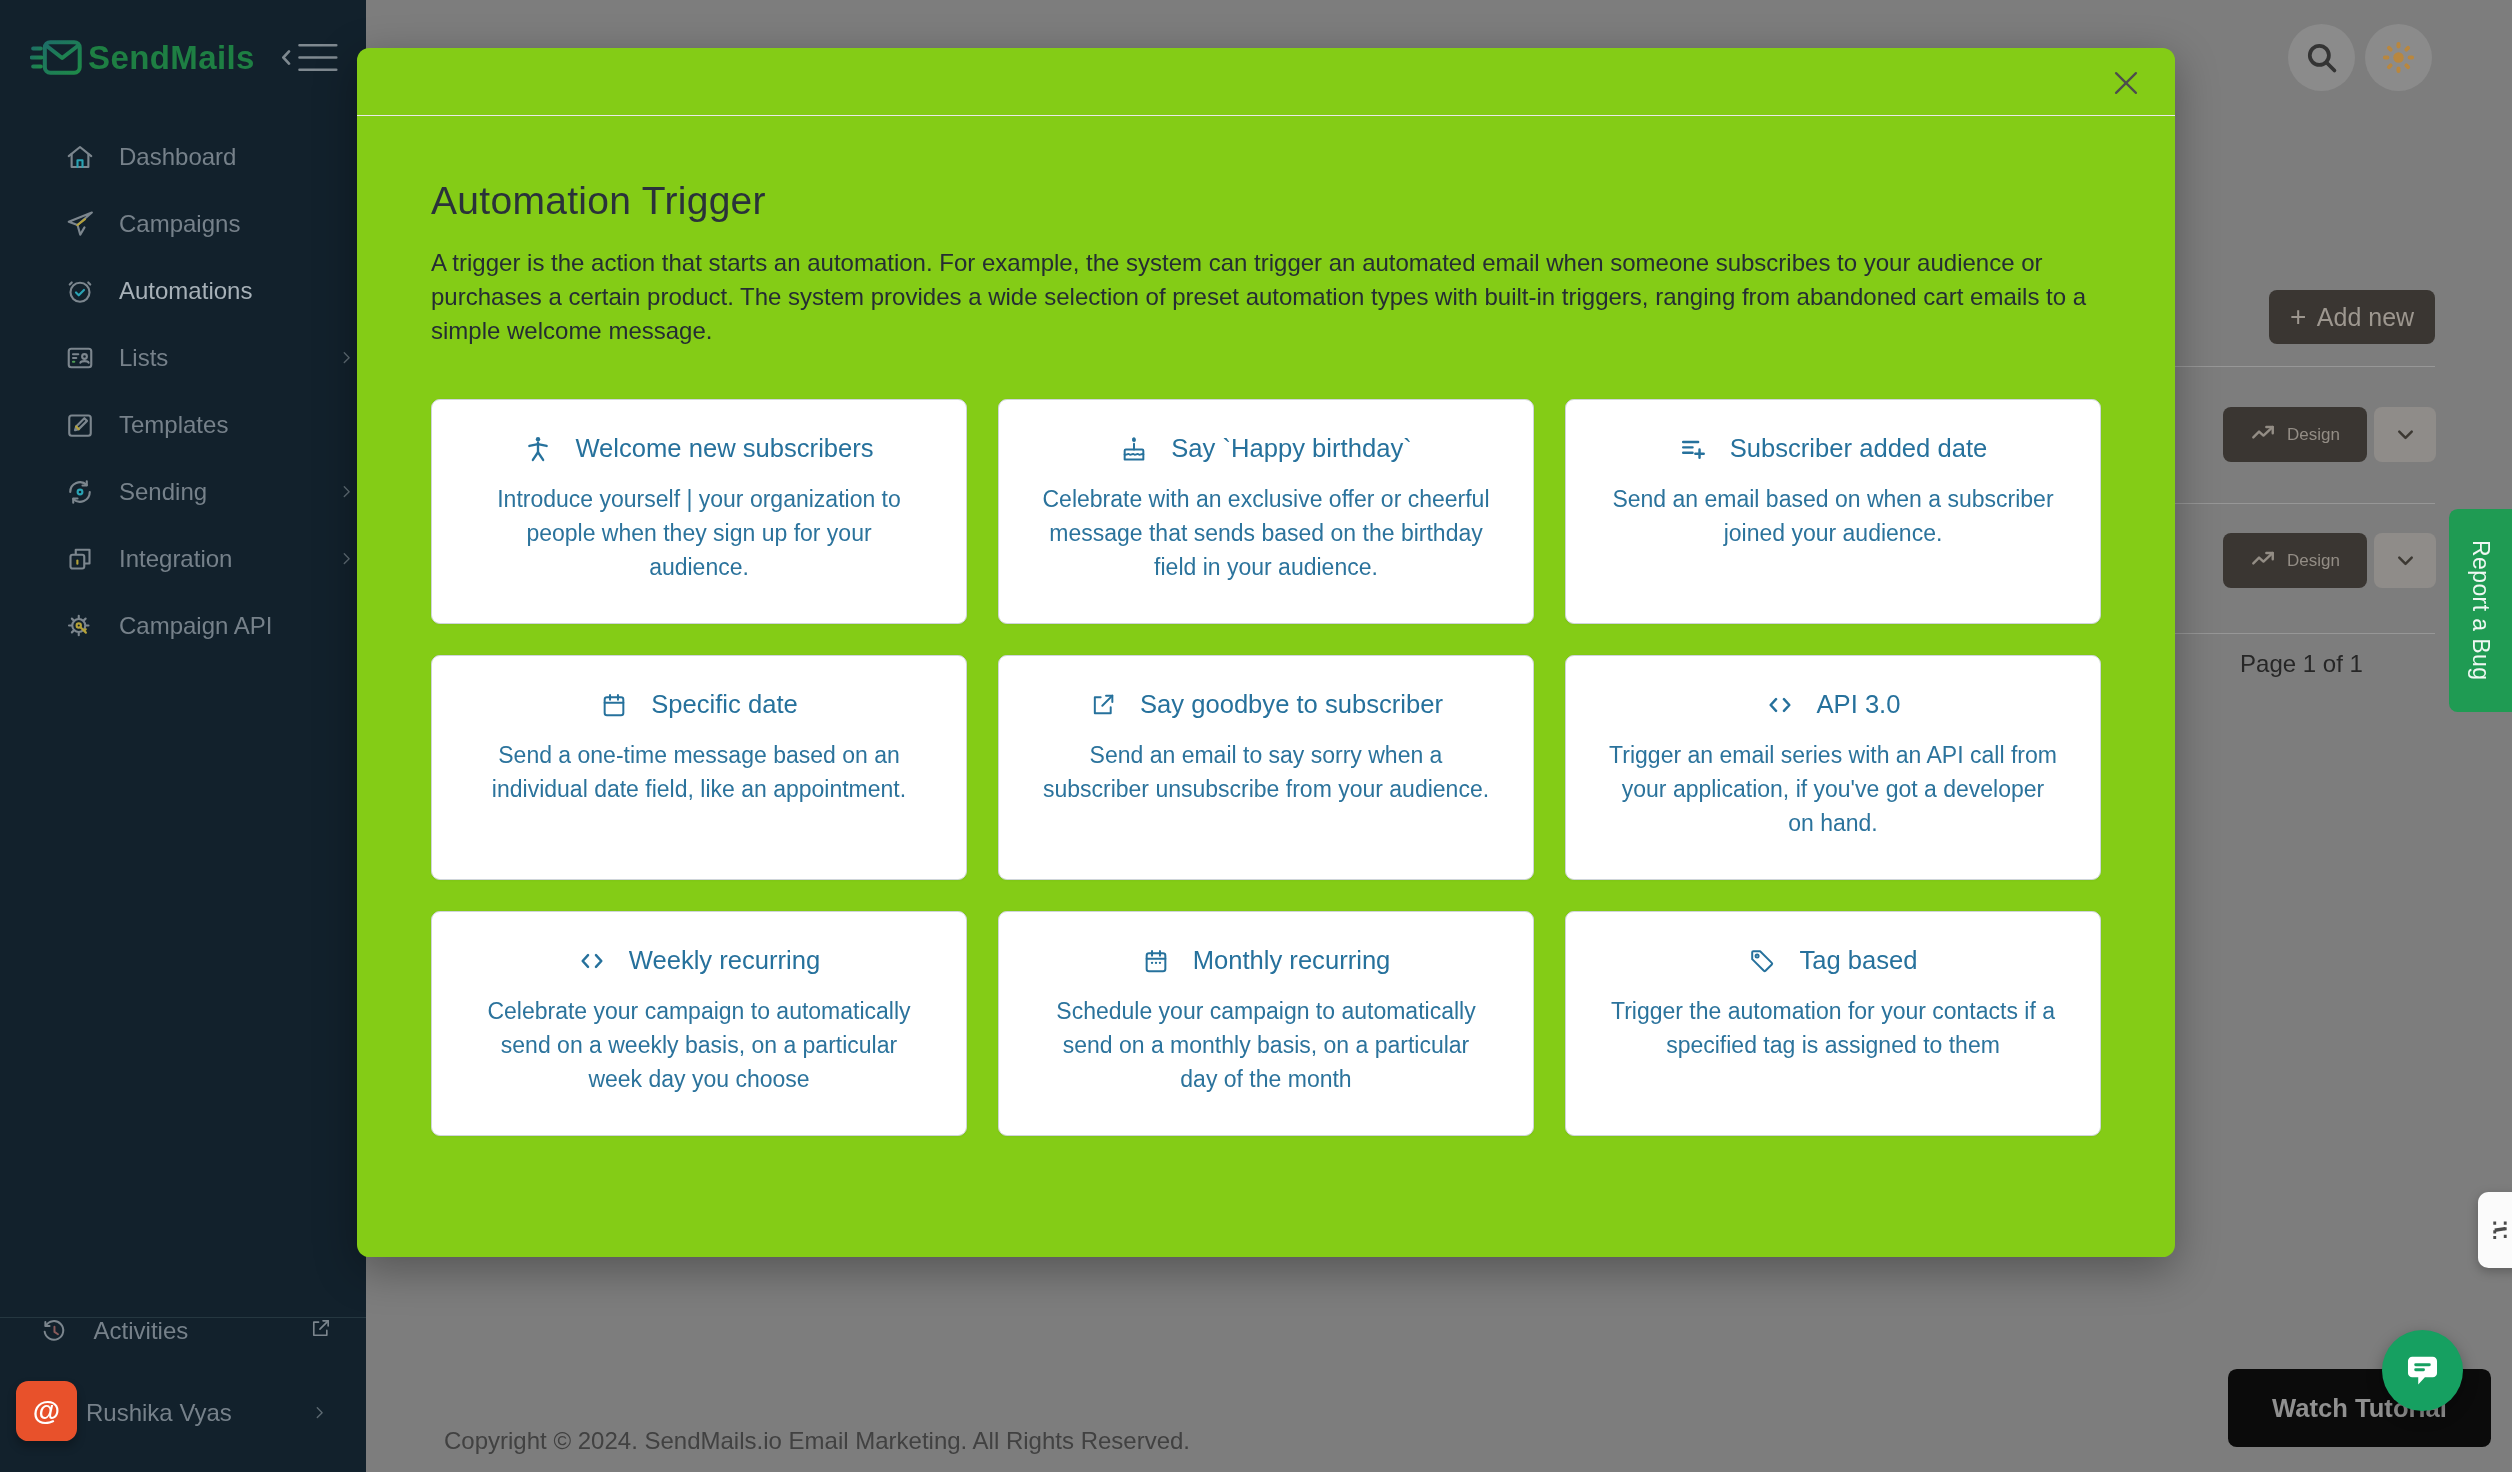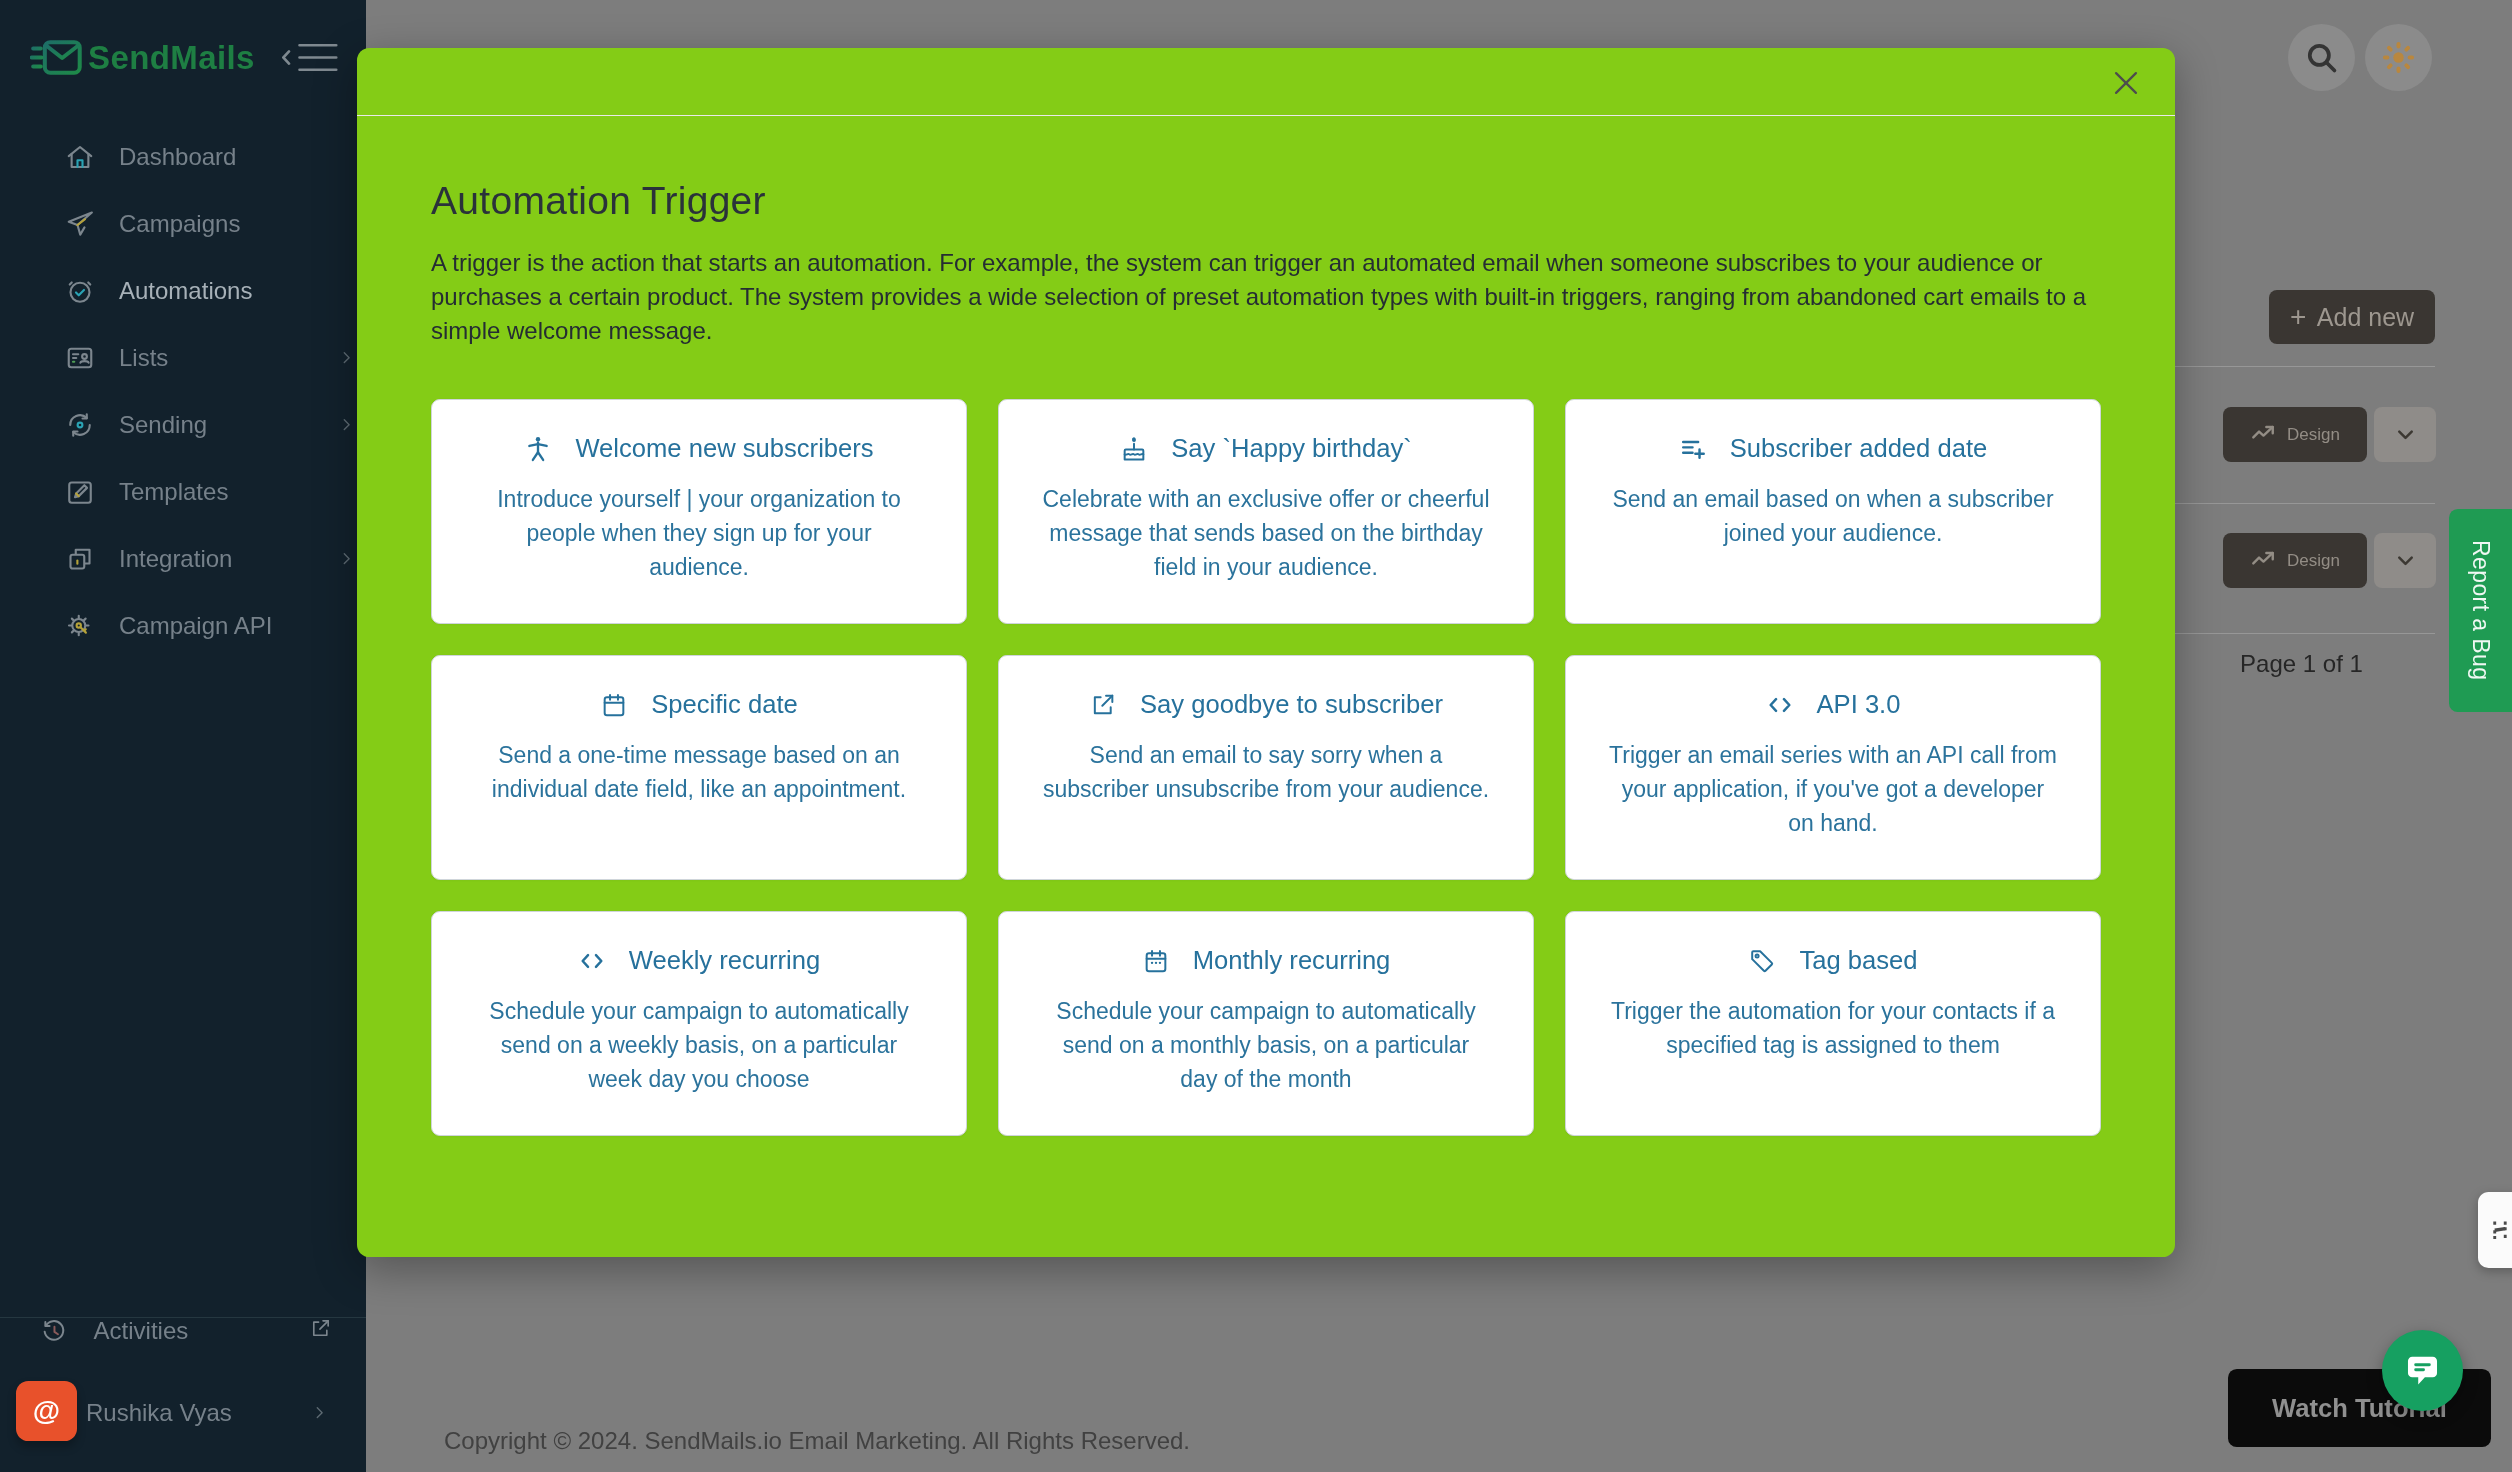--- a/index.html
+++ b/index.html
@@ -152,41 +152,41 @@
         <span class="mi-label">Lists</span>
         <span class="mi-chev">
             <svg viewBox="0 0 24 24" fill="none" stroke="currentColor" stroke-width="1.7" stroke-linecap="round" stroke-linejoin="round">
               <path d="M9 6l6 6-6 6"></path>
             </svg>
           </span>
       </div>
       <div class="menu-item">
         <span class="mi-icon">
             <svg viewBox="0 0 24 24" fill="none" stroke="currentColor" stroke-width="1.7" stroke-linecap="round" stroke-linejoin="round">
+              <rect x="3.4" y="4.4" width="17.2" height="16.2" rx="2"></rect>
+              <path d="M8 16.2l.9-3 6.6-6.6 2.1 2.1-6.6 6.6-3 .9z"></path>
+              <path d="M8.9 13.2l2.1 2.1" stroke="#b5a23a"></path>
+            </svg>
+          </span>
+        <span class="mi-label">Templates</span>
+      </div>
+      <div class="menu-item">
+        <span class="mi-icon">
+            <svg viewBox="0 0 24 24" fill="none" stroke="currentColor" stroke-width="1.7" stroke-linecap="round" stroke-linejoin="round">
               <path d="M4.2 12a7.8 7.8 0 0 1 13.2-5.6M19.8 12a7.8 7.8 0 0 1-13.2 5.6"></path>
               <path d="M17.4 3.4V6.8H14M6.6 20.6v-3.4H10"></path>
               <circle cx="12" cy="12" r="1.9" stroke="#2aa3b4"></circle>
             </svg>
           </span>
         <span class="mi-label">Sending</span>
         <span class="mi-chev">
             <svg viewBox="0 0 24 24" fill="none" stroke="currentColor" stroke-width="1.7" stroke-linecap="round" stroke-linejoin="round">
               <path d="M9 6l6 6-6 6"></path>
             </svg>
           </span>
-      </div>
-      <div class="menu-item">
-        <span class="mi-icon">
-            <svg viewBox="0 0 24 24" fill="none" stroke="currentColor" stroke-width="1.7" stroke-linecap="round" stroke-linejoin="round">
-              <rect x="3.4" y="4.4" width="17.2" height="16.2" rx="2"></rect>
-              <path d="M8 16.2l.9-3 6.6-6.6 2.1 2.1-6.6 6.6-3 .9z"></path>
-              <path d="M8.9 13.2l2.1 2.1" stroke="#b5a23a"></path>
-            </svg>
-          </span>
-        <span class="mi-label">Templates</span>
       </div>
       <div class="menu-item">
         <span class="mi-icon">
             <svg viewBox="0 0 24 24" fill="none" stroke="currentColor" stroke-width="1.7" stroke-linecap="round" stroke-linejoin="round">
               <path d="M8.6 8V4.6h11v11H16.2"></path>
               <rect x="4.4" y="8.6" width="11" height="11" rx="1.6"></rect>
               <path d="M9.9 13.2v2.6" stroke="#b5a23a"></path>
             </svg>
           </span>
         <span class="mi-label">Integration</span>
@@ -420,21 +420,21 @@
         </div>
         <div class="card">
           <div class="card-title">
               <span class="ci">
                 <svg viewBox="0 0 24 24" fill="none" stroke="currentColor" stroke-width="2.1" stroke-linecap="round" stroke-linejoin="round">
                   <path d="M8.6 7 4 12l4.6 5M15.4 7 20 12l-4.6 5"></path>
                 </svg>
               </span>
               <span>Weekly recurring</span>
             </div>
-          <div class="card-desc">Schedule your campaign to automatically send on a weekly basis, on a particular week day you choose</div>
+          <div class="card-desc">Celebrate your campaign to automatically send on a weekly basis, on a particular week day you choose</div>
         </div>
         <div class="card">
           <div class="card-title">
               <span class="ci">
                 <svg viewBox="0 0 24 24" fill="none" stroke="currentColor" stroke-width="1.7" stroke-linecap="round" stroke-linejoin="round">
                   <rect x="4" y="5.4" width="16" height="15.4" rx="2"></rect>
                   <path d="M4 10h16M8.6 3.4v4M15.4 3.4v4"></path>
                   <circle cx="8.6" cy="13.6" r="1" fill="currentColor" stroke="none"></circle>
                   <circle cx="12" cy="13.6" r="1" fill="currentColor" stroke="none"></circle>
                   <circle cx="15.4" cy="13.6" r="1" fill="currentColor" stroke="none"></circle>

